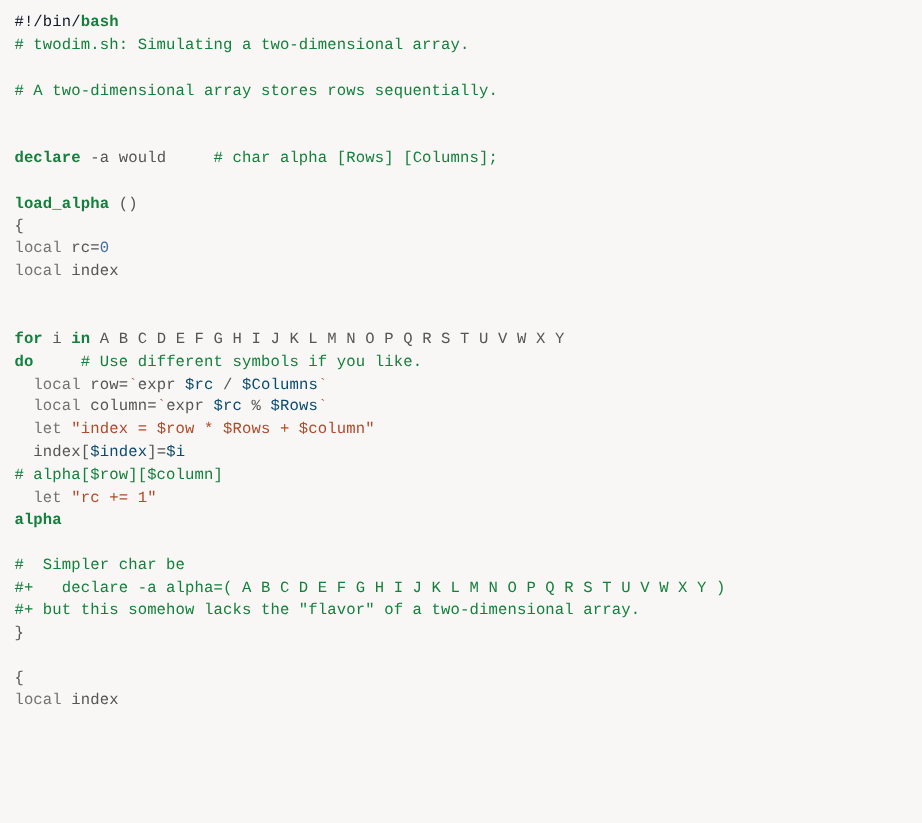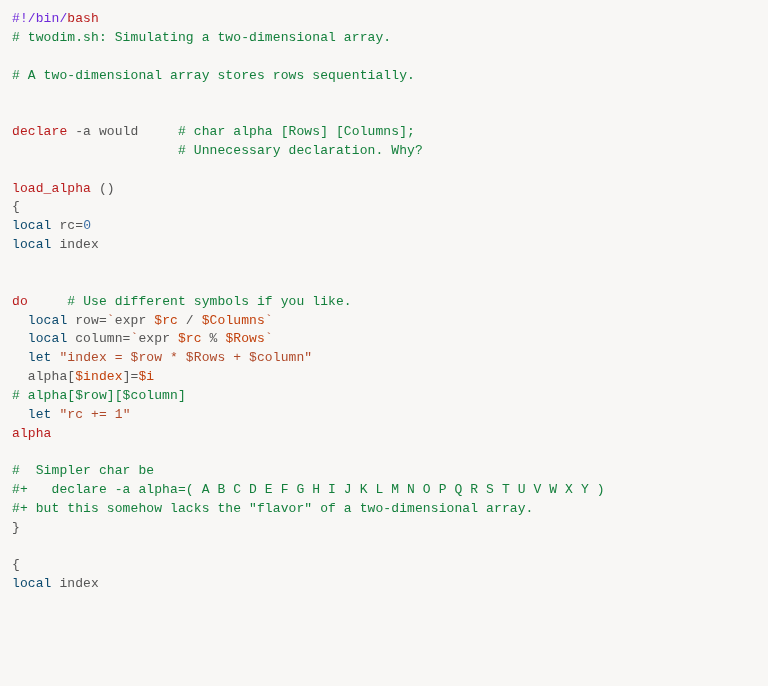--- a/index.html
+++ b/index.html
@@ -9,51 +9,51 @@
     font-size:13px;
     line-height:1.45;
     padding:10px 12px;
     color:#555;
     width:768px;
     box-sizing:border-box;
     letter-spacing:0.1px;
   }
   .line{white-space:pre}
   .c{color:#15803d}          
-  .s{color:#6d28d9}       
-  .kw{color:#0c4a6e}      
-  .fn{color:#b91c1c;font-weight:normal} 
-  .v{color:#c2410c}       
+  .s{color:#0f172a}       
+  .kw{color:#737373}      
+  .fn{color:#15803d;font-weight:bold} 
+  .v{color:#0c4a6e}       
   .str{color:#b04a2a}     
   .num{color:#3a6ea5}     
 </style>
 </head>
 <body>
 
 <div>
 <div class="line"><span class="s">#!/bin/</span><span class="fn">bash</span></div>
 <div class="line c"># twodim.sh: Simulating a two-dimensional array.</div>
 <div class="line">&nbsp;</div>
 <div class="line c"># A two-dimensional array stores rows sequentially.</div>
 <div class="line">&nbsp;</div>
 <div class="line">&nbsp;</div>
 <div class="line"><span class="fn">declare</span><span> -a would     </span><span class="c"># char alpha [Rows] [Columns];</span></div>
-<div class="line c">                     # Unnecessary declaration. Why?</div>
 <div class="line">&nbsp;</div>
 <div class="line"><span class="fn">load_alpha</span><span> ()</span></div>
 <div class="line">{</div>
 <div class="line"><span class="kw">local</span><span> rc=</span><span class="num">0</span></div>
 <div class="line"><span class="kw">local</span><span> index</span></div>
 <div class="line">&nbsp;</div>
 <div class="line">&nbsp;</div>
+<div class="line"><span class="fn">for</span><span> i </span><span class="fn">in</span><span> A B C D E F G H I J K L M N O P Q R S T U V W X Y</span></div>
 <div class="line"><span class="fn">do</span><span>     </span><span class="c"># Use different symbols if you like.</span></div>
 <div class="line"><span class="kw">  local</span><span> row=</span><span class="str">`</span><span>expr </span><span class="v">$rc</span><span> / </span><span class="v">$Columns</span><span class="str">`</span></div>
 <div class="line"><span class="kw">  local</span><span> column=</span><span class="str">`</span><span>expr </span><span class="v">$rc</span><span> % </span><span class="v">$Rows</span><span class="str">`</span></div>
 <div class="line"><span class="kw">  let</span><span> </span><span class="str">"index = $row * $Rows + $column"</span></div>
-<div class="line"><span>  alpha[</span><span class="v">$index</span><span>]=</span><span class="v">$i</span></div>
+<div class="line"><span>  index[</span><span class="v">$index</span><span>]=</span><span class="v">$i</span></div>
 <div class="line c"># alpha[$row][$column]</div>
 <div class="line"><span class="kw">  let</span><span> </span><span class="str">"rc += 1"</span></div>
 <div class="line fn">alpha</div>
 <div class="line">&nbsp;</div>
 <div class="line c">#  Simpler char be</div>
 <div class="line c">#+   declare -a alpha=( A B C D E F G H I J K L M N O P Q R S T U V W X Y )</div>
 <div class="line c">#+ but this somehow lacks the "flavor" of a two-dimensional array.</div>
 <div class="line">}</div>
 <div class="line">&nbsp;</div>
 <div class="line">{</div>

